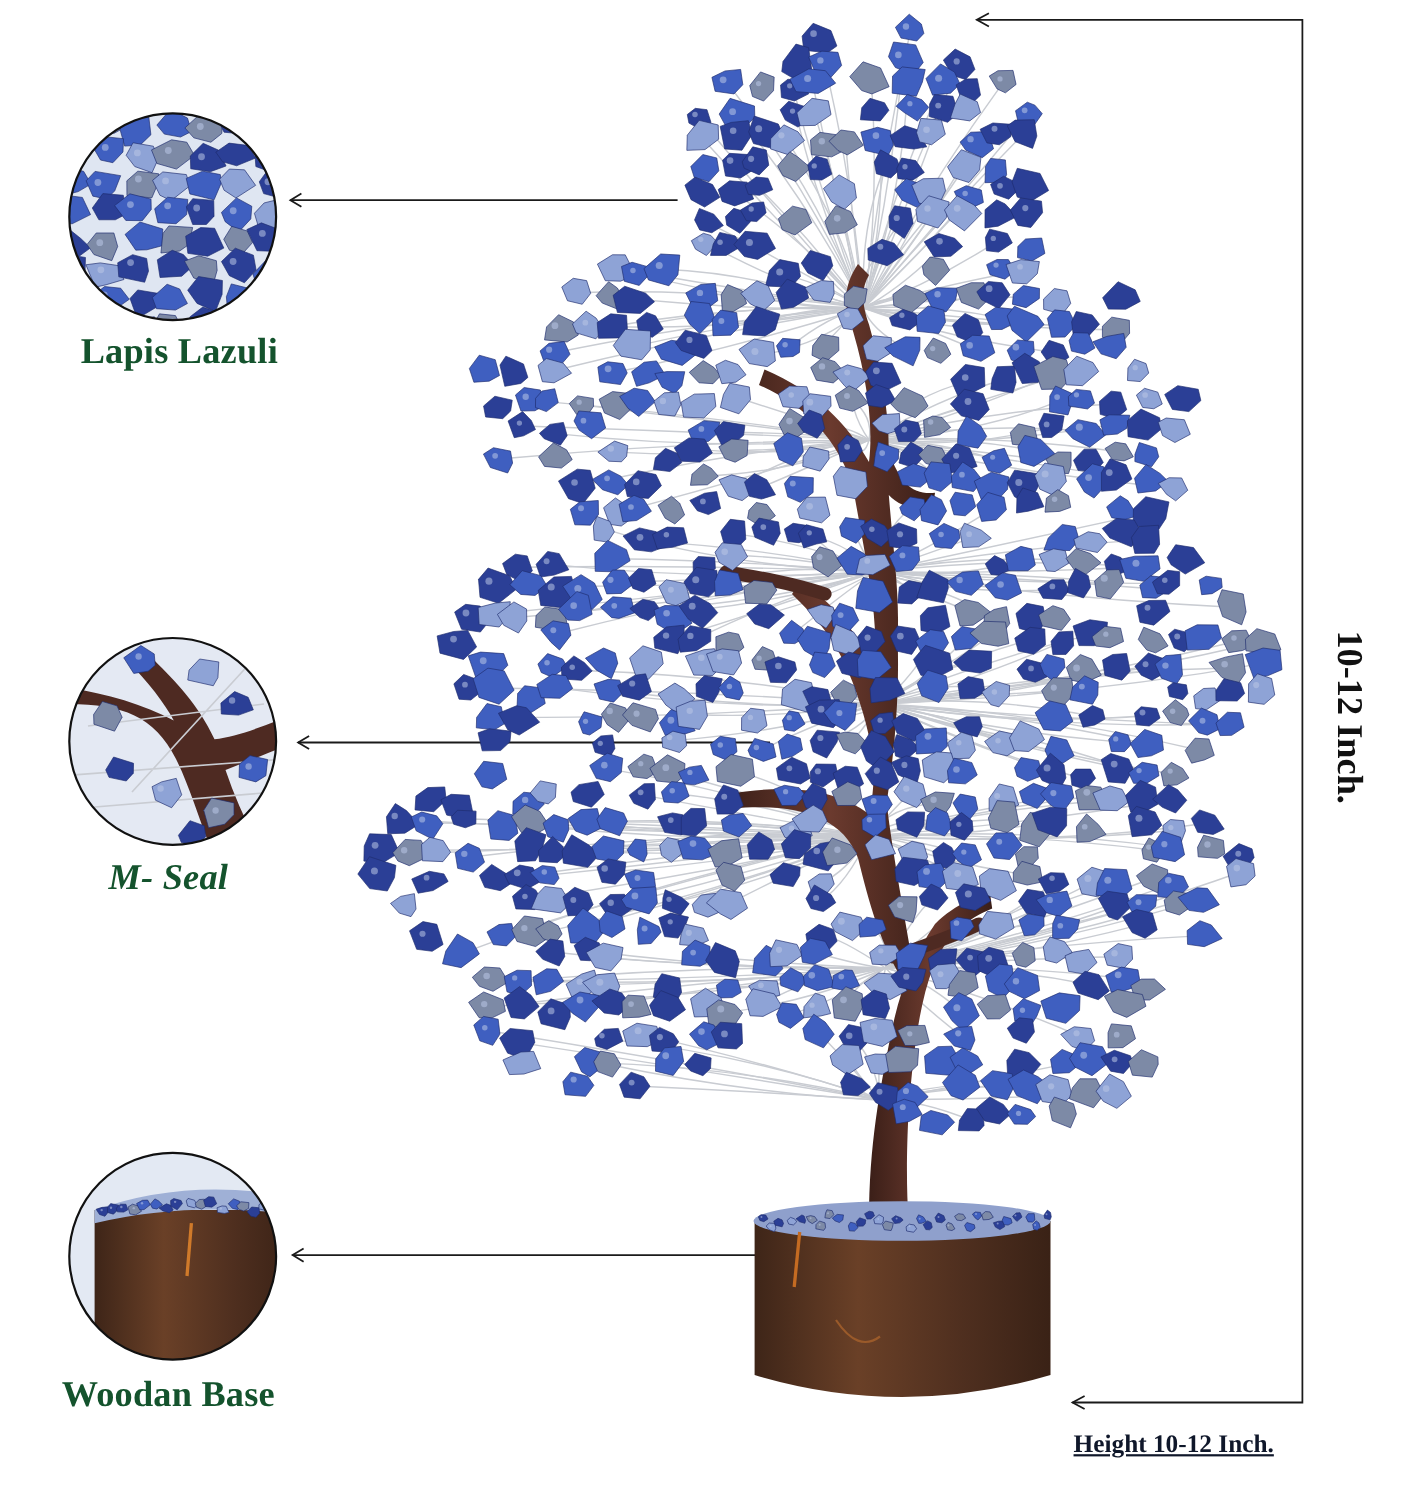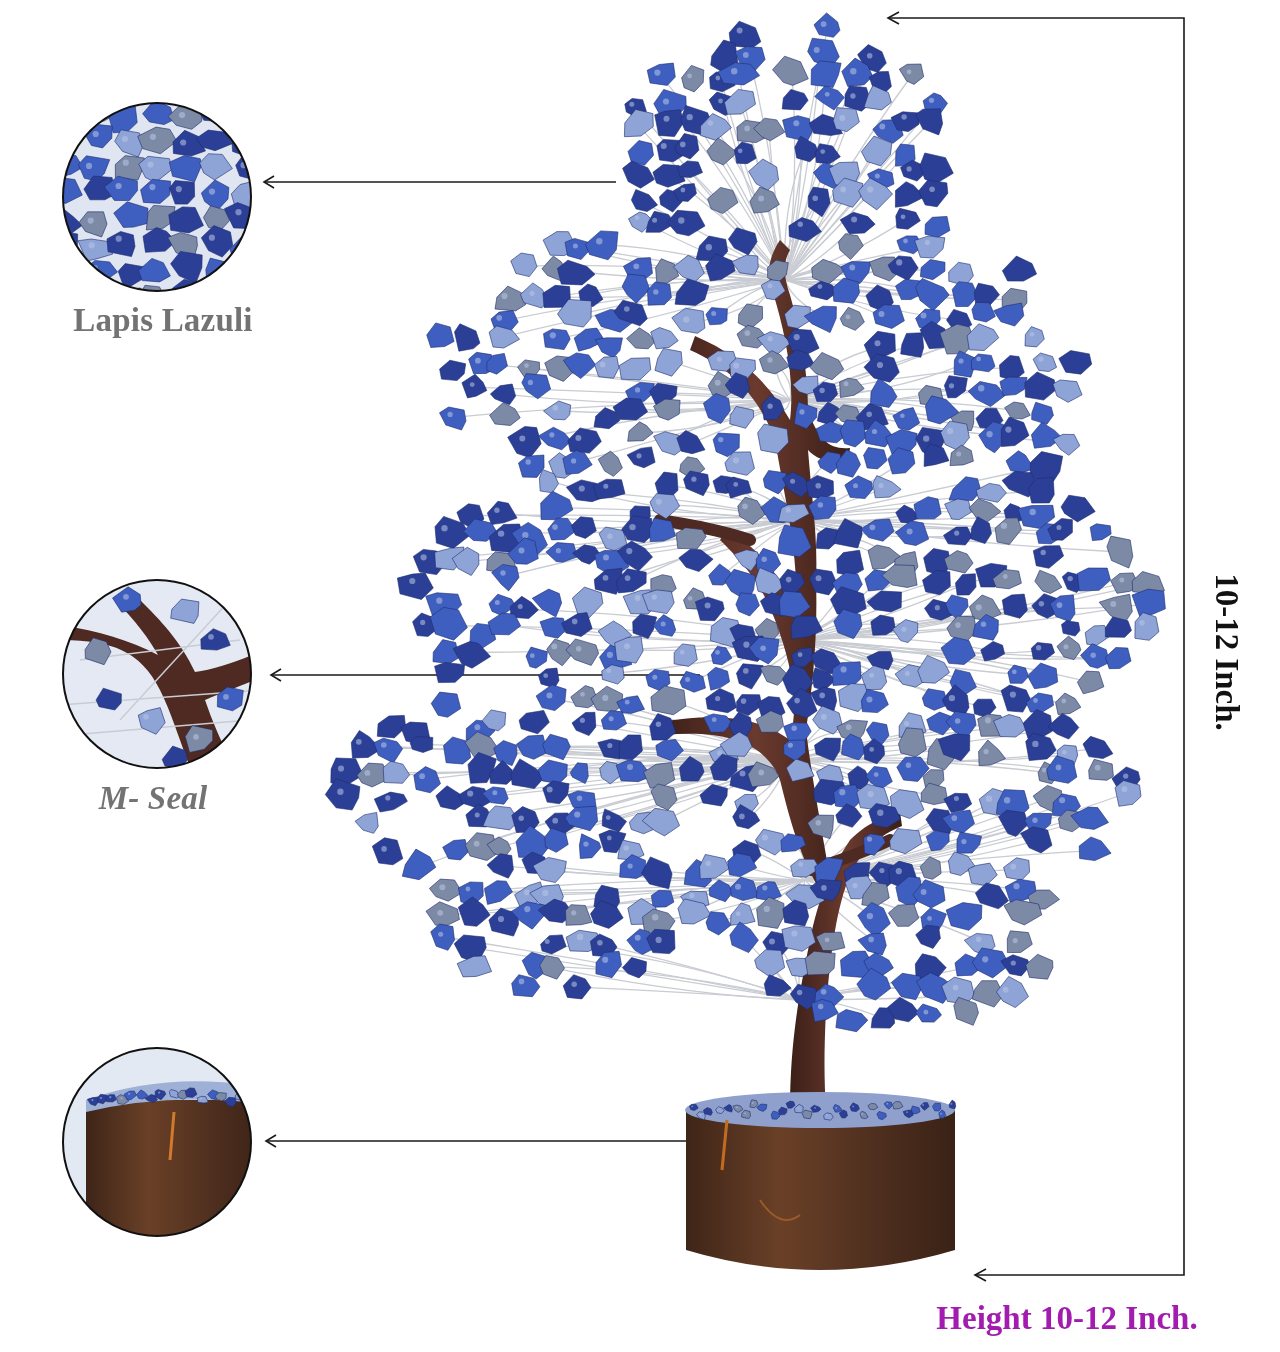--- a/index.html
+++ b/index.html
@@ -1,22 +1,22 @@
 <!DOCTYPE html>
 <html><head>
 <meta charset="utf-8">
 <style>
   html, body { margin: 0; padding: 0; background: #ffffff; }
   body { width: 1280px; height: 1352px; position: relative; overflow: hidden;
          font-family: "Liberation Serif", "DejaVu Serif", serif; }
   .stage { position: absolute; left: 0; top: 0; width: 1280px; height: 1352px; }
-  .label { position: absolute; font-weight: bold; font-size: 33px; color: #737373; white-space: nowrap;
+  .label { position: absolute; font-weight: bold; font-size: 33px; color: #14532d; white-space: nowrap;
            transform: translateX(-50%); letter-spacing: 0.2px; }
   .height-label { position: absolute; left: 1067px; top: 1300px; transform: translateX(-50%);
-                  font-weight: bold; font-size: 33px; color: #a21caf; white-space: nowrap; }
+                  font-weight: bold; font-size: 23px; color: #0f172a; white-space: nowrap; text-decoration: underline; }
   .vertical-label { position: absolute; left: 1226px; top: 652px; transform: translate(-50%,-50%) rotate(90deg);
                     font-weight: bold; font-size: 33px; color: #111; white-space: nowrap; }
   svg { position: absolute; left: 0; top: 0; }
 </style>
 </head>
 <body>
 
 <div class="stage">
 
   <svg width="1280" height="1352" viewBox="0 0 1280 1352">
@@ -1617,16 +1617,17 @@
           <polygon points="955.7,1106.2 954.7,1108.9 949.7,1107.6 949.1,1104.5 952.2,1100.1 955.0,1102.2" fill="#2b3f96" stroke="#1f2d6e" stroke-width="0.6"></polygon>
           <circle cx="951.4" cy="1103.8" r="0.9" fill="#b9c6e6" opacity="0.55"></circle>
         </g>
       <path d="M727 1120 L722 1170" stroke="#c46b22" stroke-width="3"></path>
       <path d="M760 1200 Q780 1230 800 1215" stroke="#9a5a2a" stroke-width="2" fill="none"></path>
     </g>
   </svg>
 
   <div class="label" style="left:163px; top:302px;">Lapis Lazuli</div>
   <div class="label" style="left:153px; top:780px;font-style:italic;">M- Seal</div>
+  <div class="label" style="left:153px; top:1250px;">Woodan Base</div>
 
   <div class="vertical-label">10-12 Inch.</div>
   <div class="height-label">Height 10-12 Inch.</div>
 </div>
 
 </body></html>

